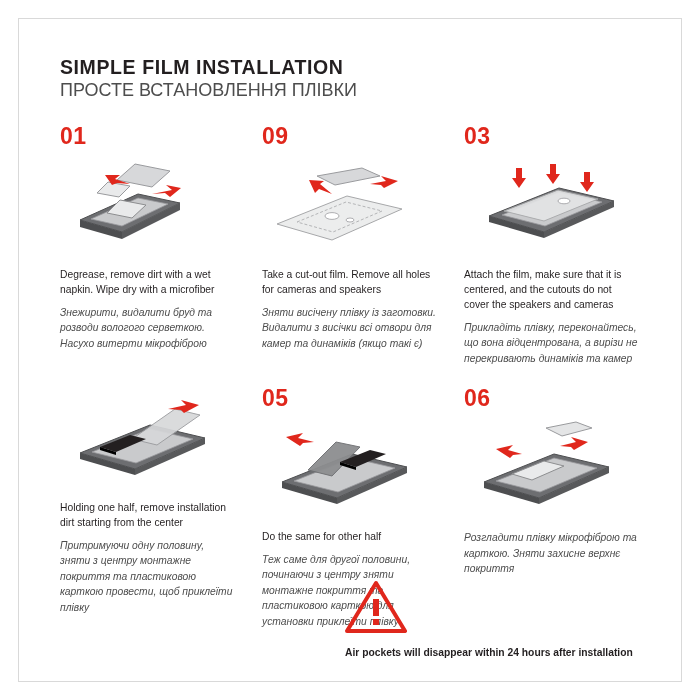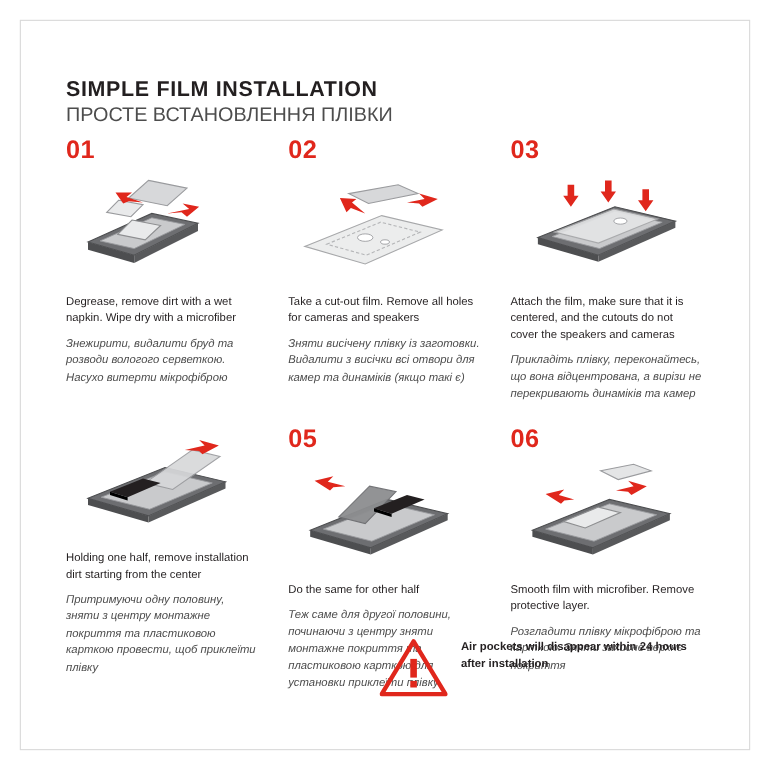--- a/index.html
+++ b/index.html
@@ -27,21 +27,21 @@
   .page {
     position: absolute;
     left: 0; top: 0;
     width: 700px;
     height: 700px;
   }
   
   .header {
     position: absolute;
     left: 60px;
-    top: 70px;
+    top: 56px;
     width: 560px;
   }
   .title-en {
     font-size: 19.5px;
     font-weight: bold;
     letter-spacing: 0.6px;
     color: #231f20;
     margin: 0 0 2px 0;
     line-height: 1.15;
   }
@@ -99,21 +99,21 @@
     color: #4d4d4d;
   }
   .row2 { margin-top: 21px; }
   
   .note {
     position: absolute;
     left: 345px;
     top: 578px;
     width: 290px;
     display: flex;
-    flex-direction: row;
+    flex-direction: column;
     align-items: flex-start;
   }
   .note-icon {
     width: 62px;
     flex: 0 0 62px;
     margin-right: 12px;
     margin-top: 2px;
   }
   .note-text { padding-top: 4px; }
   .note-en {
@@ -164,21 +164,21 @@
 
             <polygon points="92,40 112,36 106,31 121,34 110,43 105,39" fill="#e0271c"></polygon>
             <polygon points="70,30 55,25 60,21 45,21 52,31 57,29" fill="#e0271c"></polygon>
           </svg>
         </div>
         <div class="txt-en">Degrease, remove dirt with a wet napkin. Wipe dry with a microfiber</div>
         <div class="txt-uk">Знежирити, видалити бруд та розводи вологого серветкою. Насухо витерти мікрофіброю</div>
       </div>
 
       <div class="step">
-        <div class="num">02</div>
+        <div class="num">09</div>
         <div class="art">
           <svg width="175" height="100" viewBox="0 0 175 100">
 
             <polygon points="55,22 100,14 118,22 73,31" fill="#d7d8da" stroke="#9a9b9e" stroke-width="1"></polygon>
 
             <polygon points="15,70 85,42 140,55 70,86" fill="#eceded" stroke="#a7a8aa" stroke-width="1"></polygon>
 
             <polygon points="35,68 84,48 120,57 71,78" fill="none" stroke="#b4b5b7" stroke-width="1" stroke-dasharray="3,2"></polygon>
 
             <ellipse cx="70" cy="62" rx="7" ry="3.4" fill="#ffffff" stroke="#9a9b9e" stroke-width="0.8"></ellipse>
@@ -277,21 +277,20 @@
             <polygon points="75,82 145,51 145,57 75,88" fill="#58595b"></polygon>
 
             <polygon points="32,65 90,42 133,52 76,76" fill="#c9cacc" stroke="#9a9b9e" stroke-width="0.8"></polygon>
 
             <polygon points="48,58 80,45 100,50 68,64" fill="#e9eaeb" stroke="#8d8e90" stroke-width="1"></polygon>
 
             <polygon points="96,30 112,26 107,21 124,26 110,34 107,31" fill="#e0271c"></polygon>
             <polygon points="58,38 44,34 49,29 32,33 46,42 49,39" fill="#e0271c"></polygon>
           </svg>
         </div>
-        <div class="txt-en">Smooth film with microfiber. Remove protective layer.</div>
         <div class="txt-uk">Розгладити плівку мікрофіброю та карткою. Зняти захисне верхнє покриття</div>
       </div>
     </div>
   </div>
 
   <div class="note">
     <div class="note-icon">
       <svg width="62" height="54" viewBox="0 0 62 54">
         <polygon points="31,3 60,51 2,51" fill="none" stroke="#e0271c" stroke-width="4" stroke-linejoin="round"></polygon>
         <rect x="28" y="19" width="6" height="17" fill="#e0271c"></rect>

